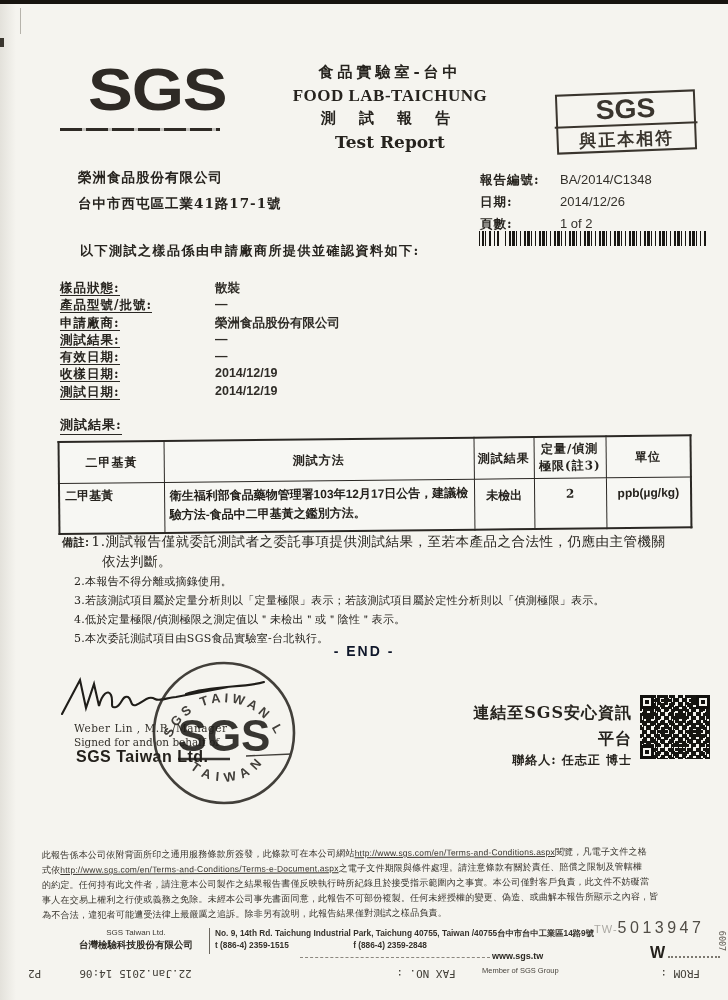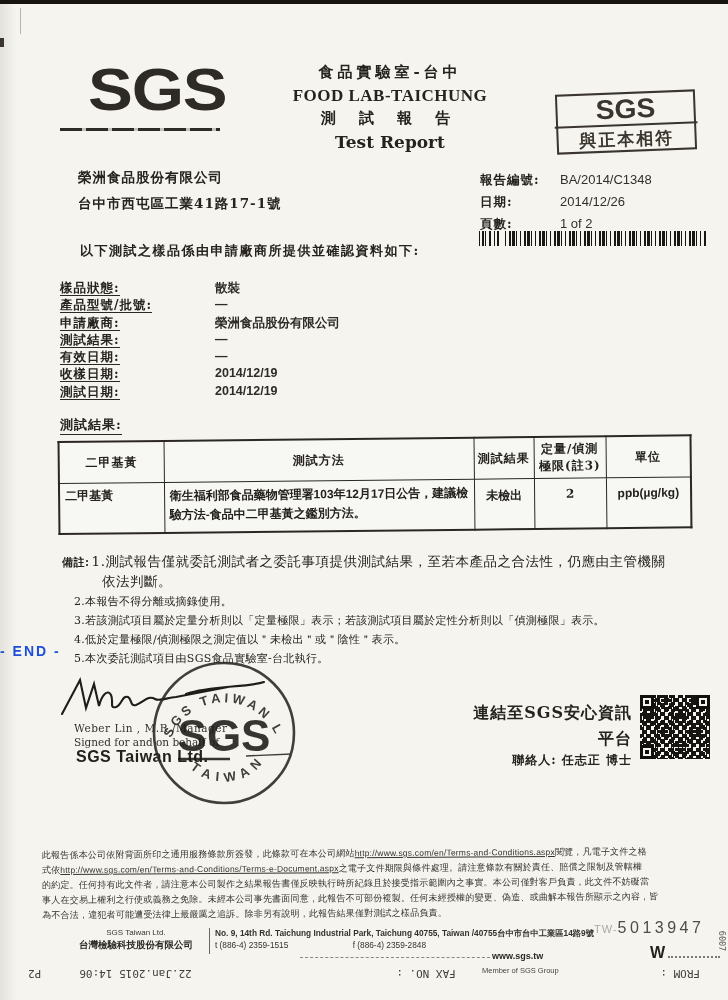--- a/index.html
+++ b/index.html
@@ -59,28 +59,28 @@
   .test-table th,.test-table td{border:1.6px solid #2b2824;font-size:12px;box-sizing:border-box;}
   .test-table{border:2.4px solid #2b2824;}
   .test-table th{font-weight:bold;text-align:center;padding:3px 2px;height:40px;letter-spacing:1px;}
   .test-table td{height:50px;vertical-align:top;padding:4px 5px;}
   .td-item{font-weight:bold;}
   .td-method{font-family:"Liberation Sans",sans-serif;font-size:12px;line-height:1.55;color:#24211c;font-weight:bold;}
   .td-center{text-align:center;font-weight:bold;padding-top:8px !important;}
   .td-unit{font-family:"Liberation Sans",sans-serif;font-weight:bold;}
 
   
-  .remarks{left:62px;top:552px;width:614px;line-height:1.45;}
+  .remarks{left:62px;top:532px;width:614px;line-height:1.45;}
   .remark-first{font-size:13.5px;letter-spacing:.5px;}
   .remark-first .rk-label{font-size:11px;font-weight:bold;margin-right:2px;}
   .remark-item1{display:inline;}
   .remark-wrap{padding-left:40px;text-indent:-40px;}
   .remark-sm{font-size:11px;margin-left:12px;margin-top:3px;letter-spacing:.3px;}
-  .end-marker{left:0;top:643px;width:728px;
-    font-family:"Liberation Sans",sans-serif;font-size:14px;font-weight:bold;letter-spacing:2px;color:#1d4ed8;}
+  .end-marker{left:0;top:643px;width:728px;text-align:center;
+    font-family:"Liberation Sans",sans-serif;font-size:14px;font-weight:bold;letter-spacing:2px;color:#0f172a;}
 
   
   .sig-svg{left:56px;top:670px;}
   .signer-line{left:74px;top:722px;font-size:10.5px;color:#35322c;letter-spacing:.5px;text-align:right;}
   .behalf-line{left:74px;top:736px;font-size:10.5px;color:#35322c;}
   .sig-company{left:76px;top:748px;font-family:"Liberation Sans",sans-serif;font-weight:bold;
     font-size:16px;letter-spacing:.5px;color:#24211c;}
   .round-stamp{left:150px;top:659px;}
 
   
@@ -100,21 +100,21 @@
     transform:rotate(-0.35deg);letter-spacing:.2px;}
   .fine-print .u{text-decoration:underline;font-family:"Liberation Sans",sans-serif;font-size:8.5px;}
 
   
   .ft-company{left:66px;top:928px;width:140px;text-align:center;line-height:1.35;}
   .ft-co-en{font-family:"Liberation Sans",sans-serif;font-size:8px;color:#3c3832;}
   .ft-co-zh{font-size:9.5px;font-weight:bold;color:#2c2923;}
   .ft-divider{left:209px;top:928px;width:1px;height:26px;background:#6b675f;}
   .ft-addr{left:215px;top:927px;width:470px;font-family:"Liberation Sans",sans-serif;
     font-size:8.3px;font-weight:bold;color:#35312b;line-height:1.5;}
-  .ft-telfax{left:215px;top:940px;font-family:"Liberation Sans",sans-serif;font-size:8.3px;font-weight:normal;color:#35312b;}
+  .ft-telfax{left:215px;top:940px;font-family:"Liberation Sans",sans-serif;font-size:8.3px;font-weight:bold;color:#35312b;}
   .ft-telfax .fx{margin-left:62px;}
   .ft-dashline{left:300px;top:957px;width:190px;border-top:1.5px dashed #8b877e;}
   .ft-www{left:492px;top:951px;font-family:"Liberation Sans",sans-serif;font-size:9px;font-weight:bold;color:#2c2923;}
   .ft-member{left:482px;top:966px;font-family:"Liberation Sans",sans-serif;font-size:7.5px;color:#4a463f;}
   .tracking{left:594px;top:919px;font-family:"Liberation Sans",sans-serif;color:#504c45;}
   .tracking .pre{font-size:11px;opacity:.45;letter-spacing:1px;}
   .tracking .num{font-size:16px;letter-spacing:3.5px;}
   .fax-w{left:650px;top:944px;font-family:"Liberation Sans",sans-serif;font-weight:bold;font-size:16px;color:#24211c;}
   .fax-w-dots{left:668px;top:956px;width:52px;border-bottom:2px dotted #7c786f;}
   .edge-number{right:-4px;top:936px;font-family:"DejaVu Sans Mono",monospace;font-size:8.5px;color:#5c574e;

